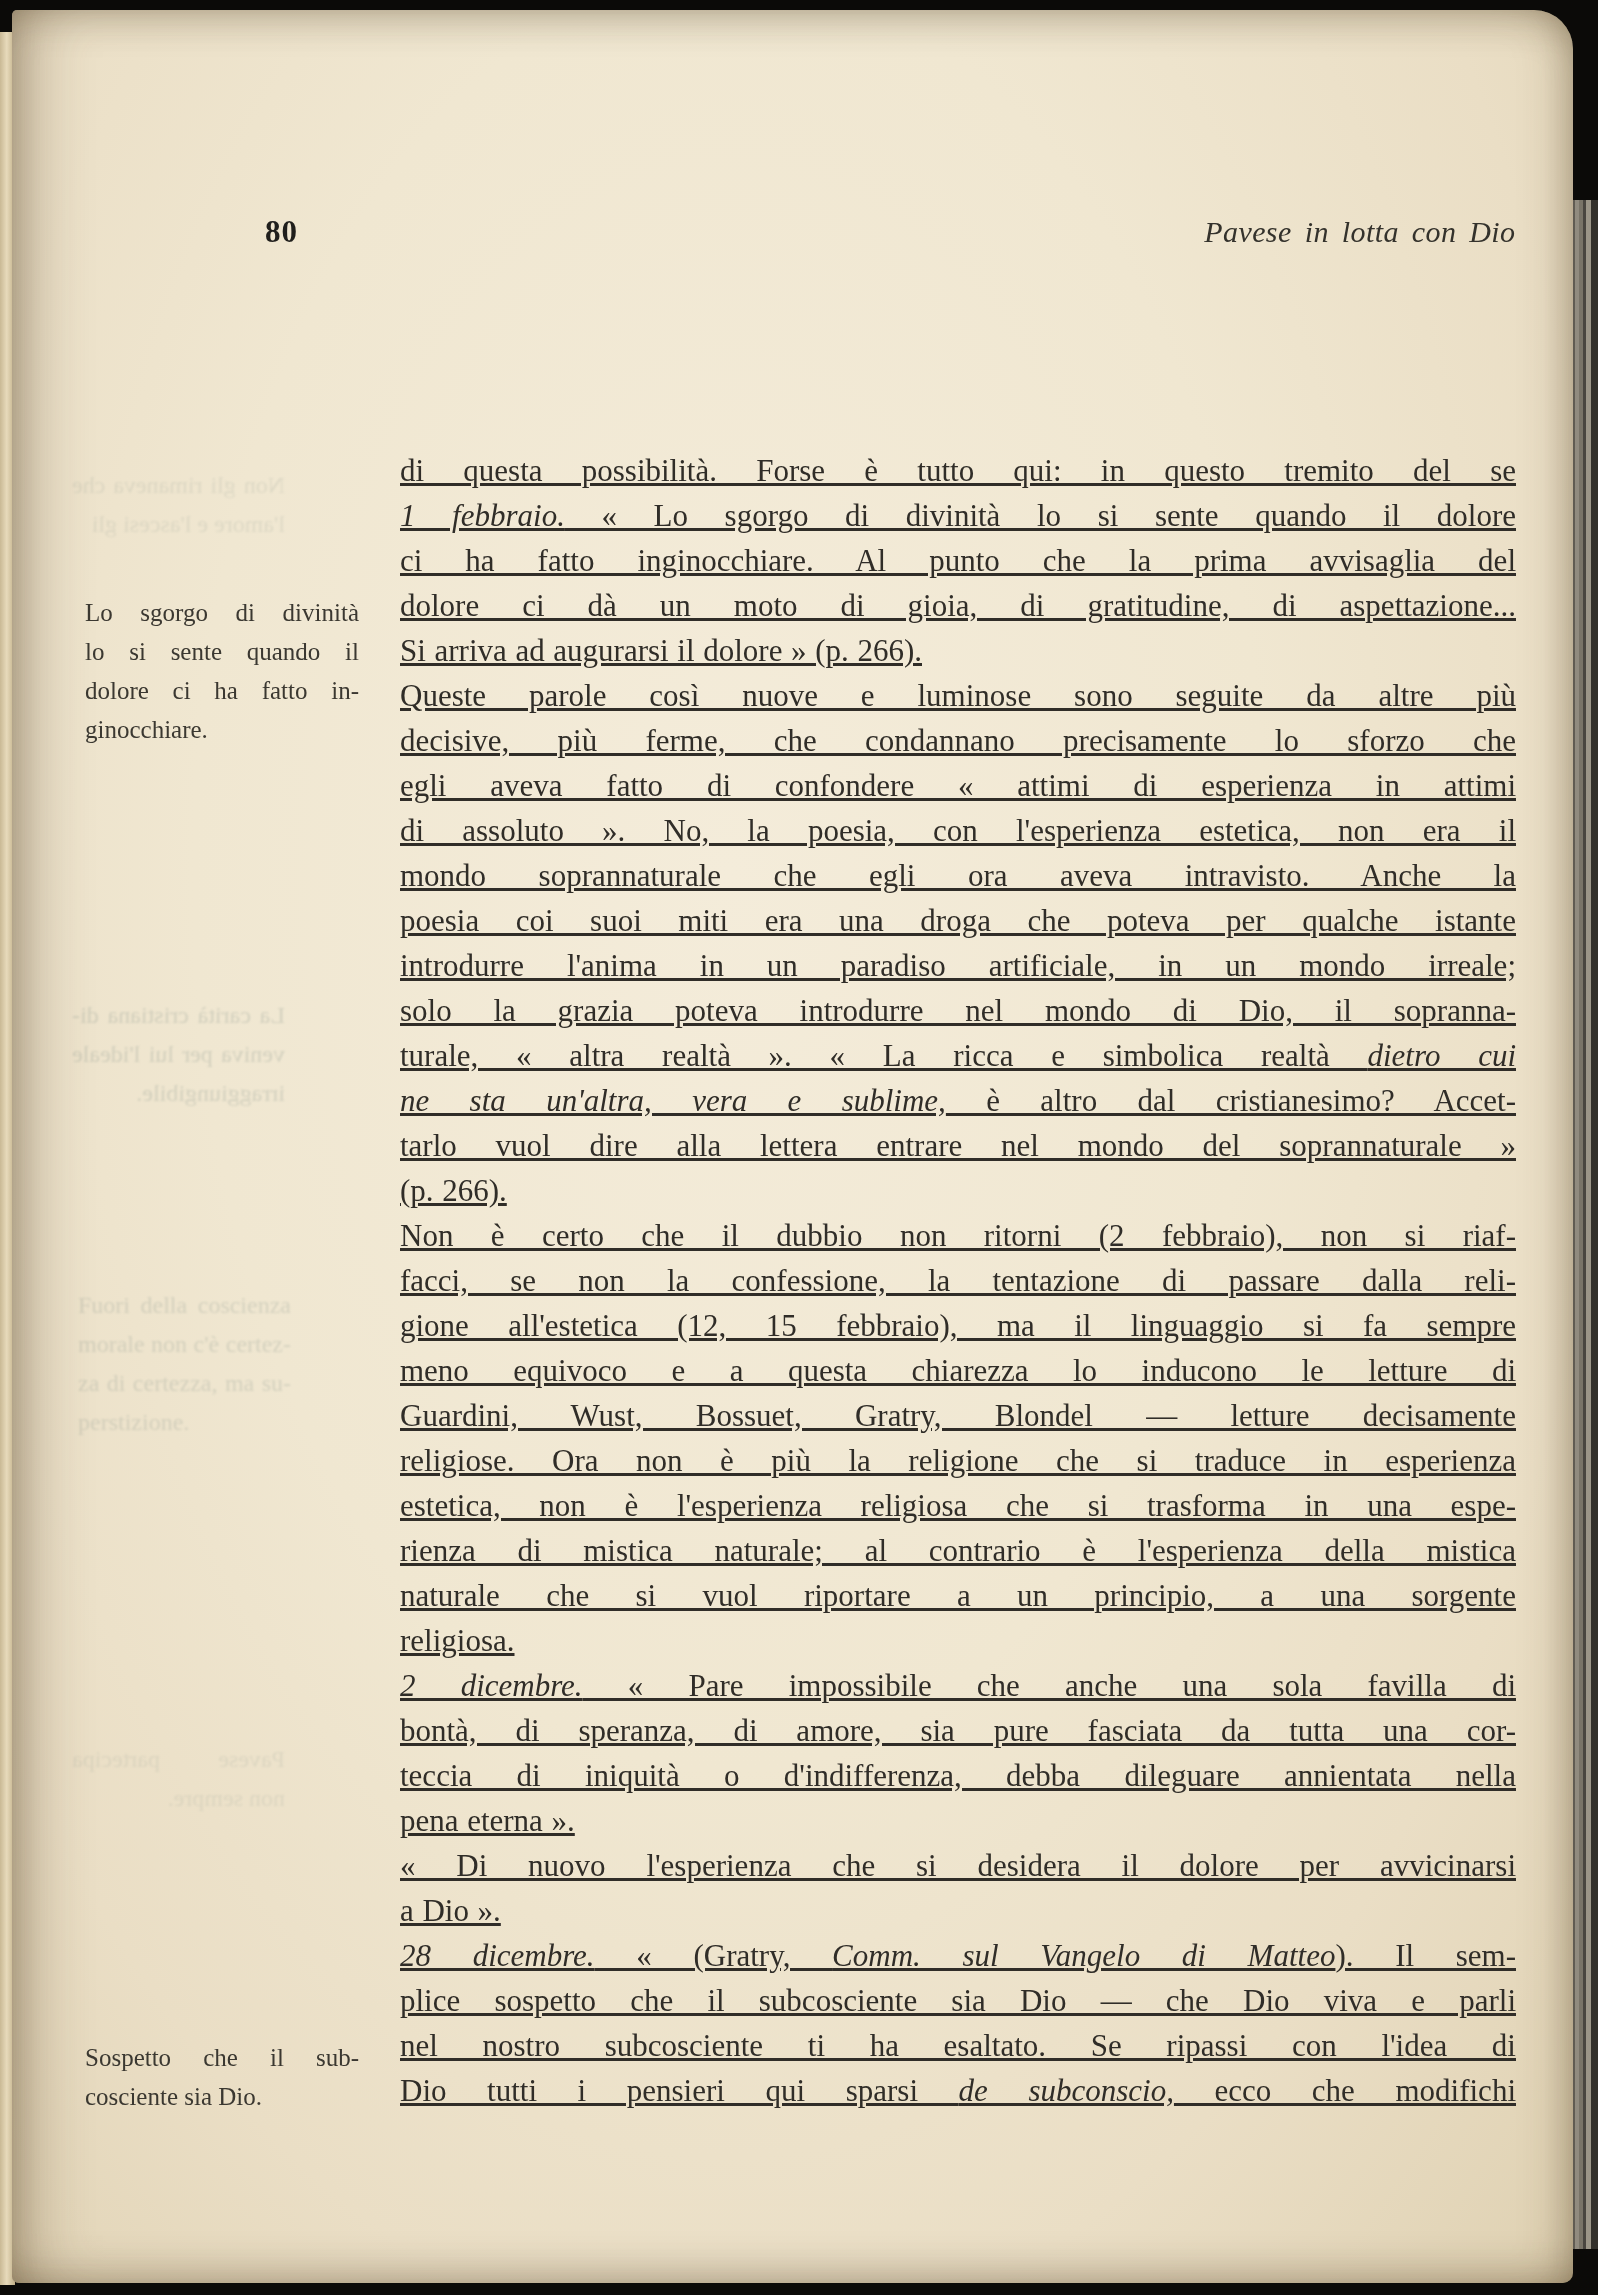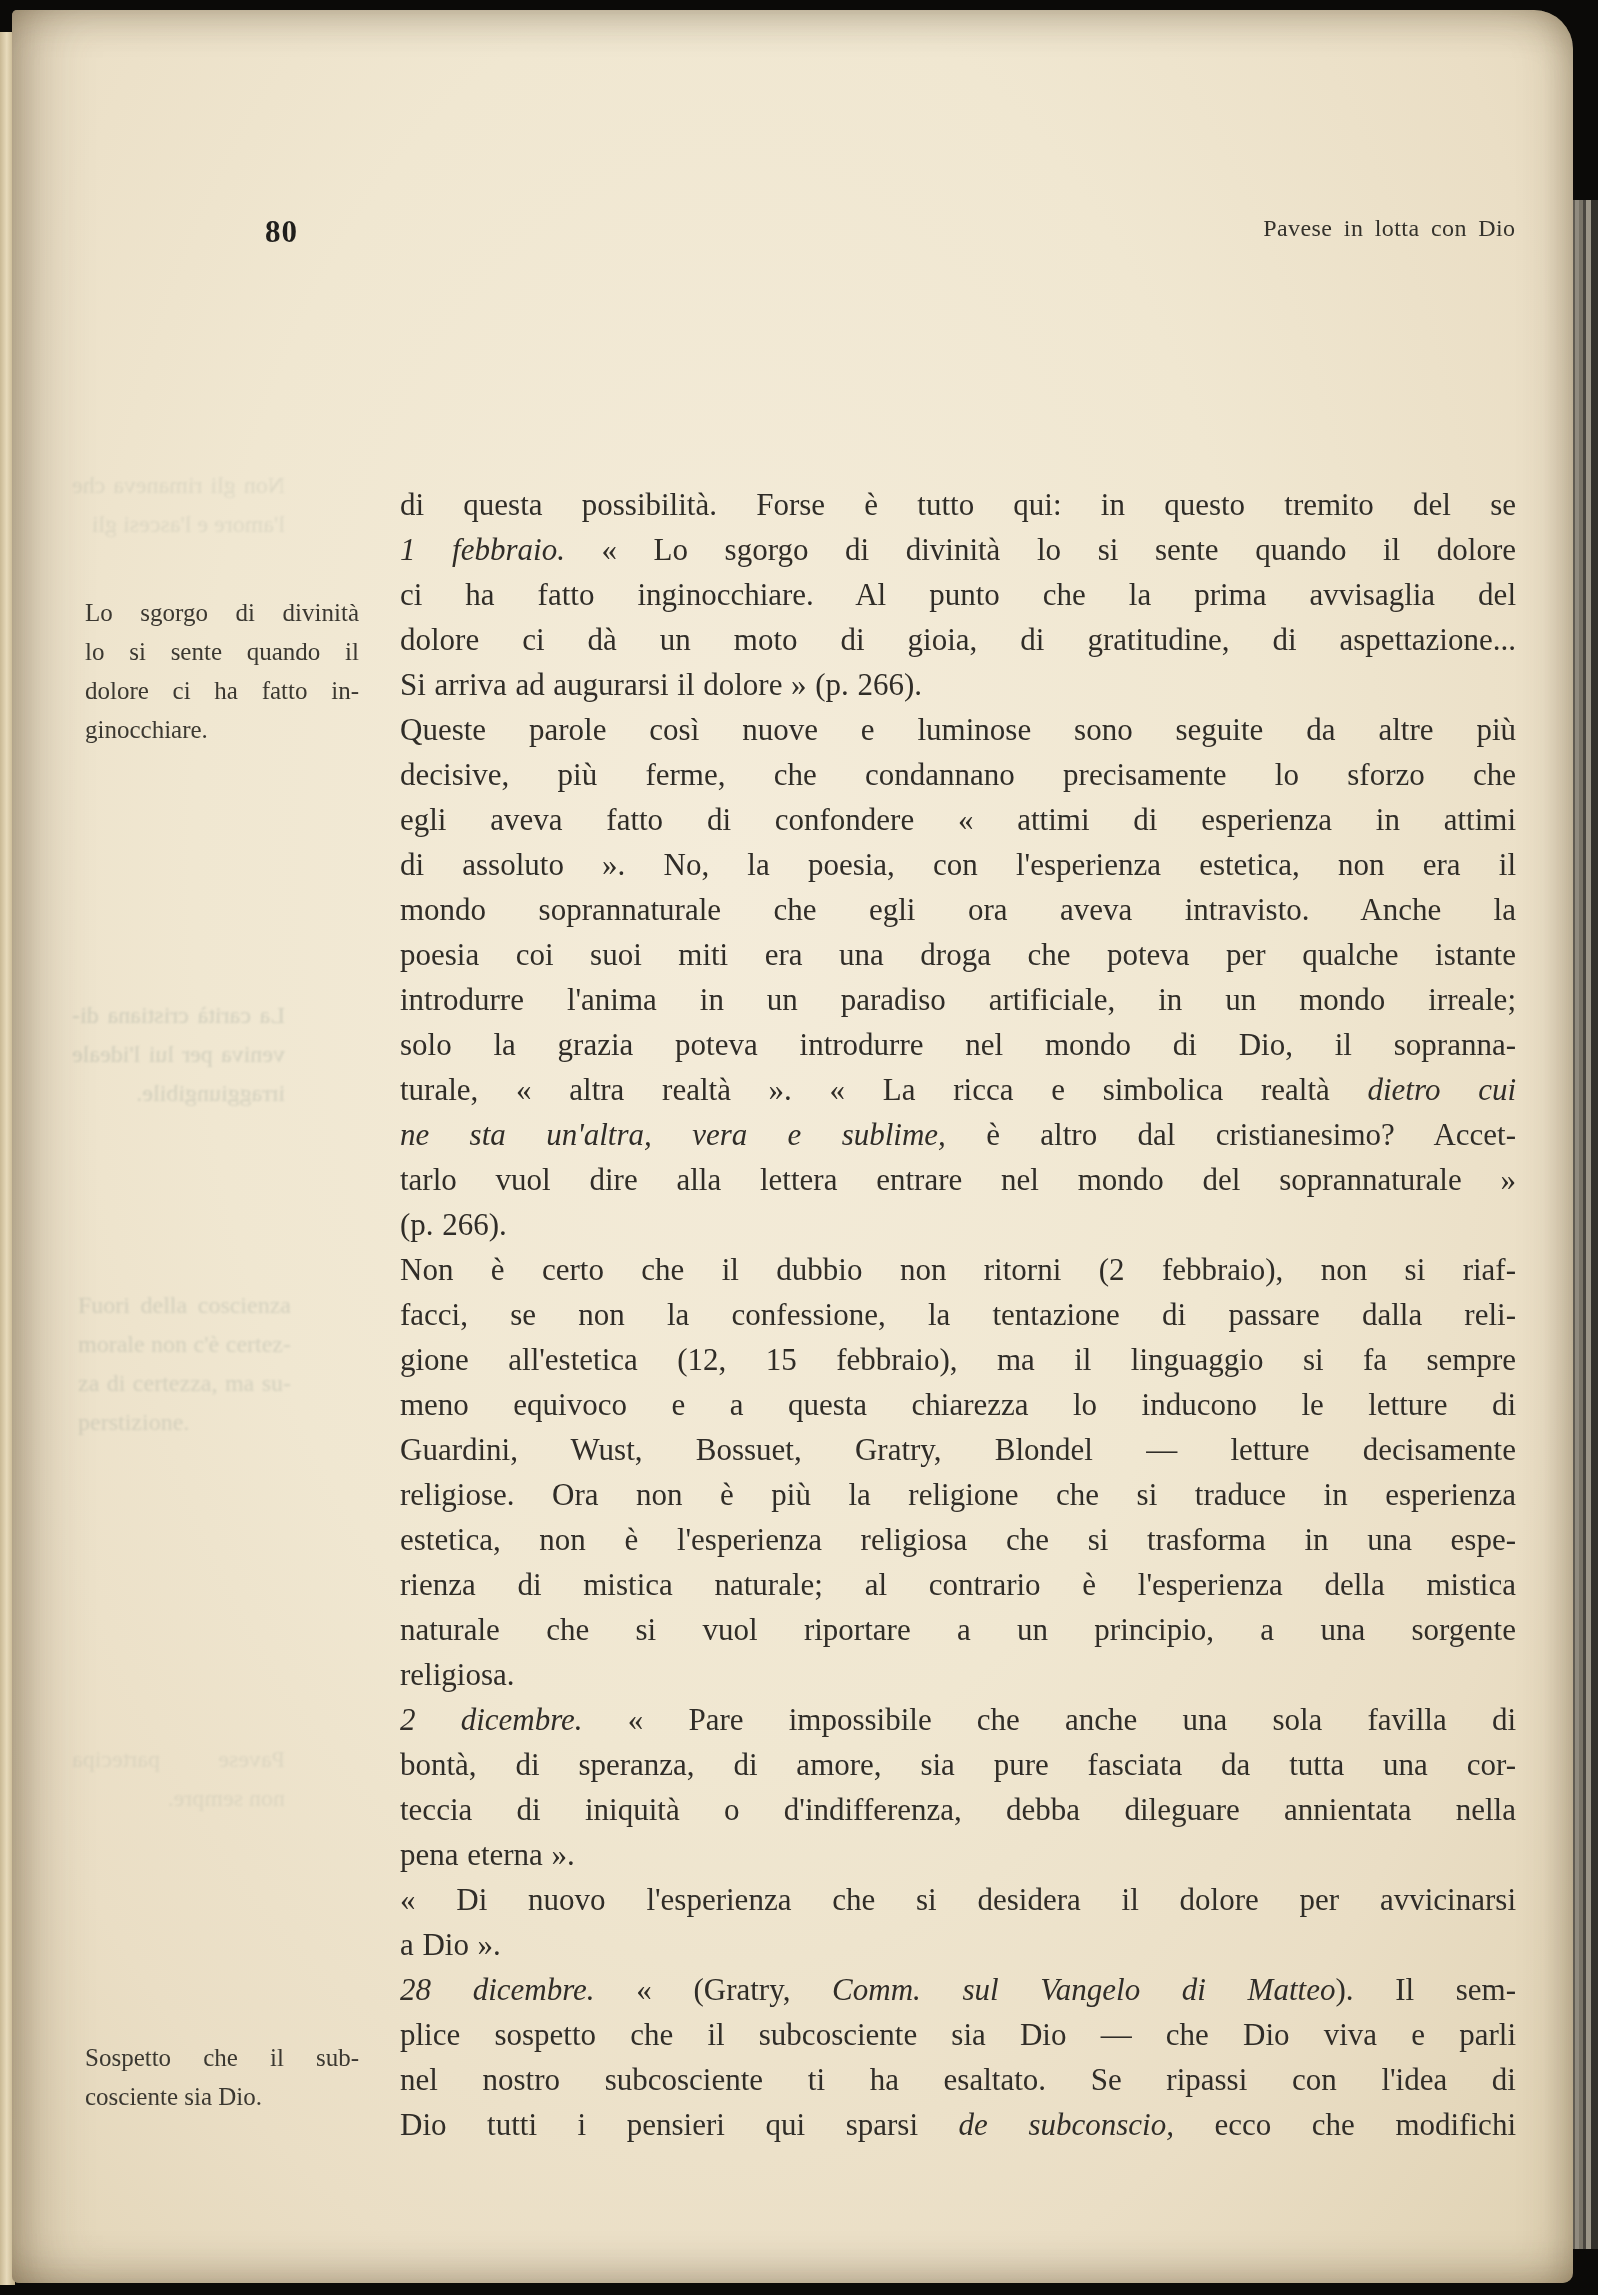--- a/index.html
+++ b/index.html
@@ -32,25 +32,25 @@
       inset -24px 0 51px -24px rgba(70,52,24,.38),
       inset 43px 0 68px -34px rgba(80,58,28,.45),
       inset 0 -24px 51px -25.5px rgba(70,52,24,.32);
   }
   .folio{
     position:absolute;left:253px;top:204px;
     font-size:31px;font-weight:700;color:#201f1c;letter-spacing:0.9px;
   }
   .running-head{
     position:absolute;right:57px;top:205px;
-    font-size:24px;color:#34322c;
+    font-size:30px;font-style:italic;color:#34322c;
     letter-spacing:0.4px;word-spacing:5.1px;
   }
   
-  .bodycol{position:absolute;left:388px;top:472px;width:1116px;color:#302d28;}
+  .bodycol{position:absolute;left:388px;top:438px;width:1116px;color:#302d28;text-decoration:underline;}
   .bl{
     font-size:31px;line-height:45px;height:45px;overflow:hidden;
     text-align:justify;text-align-last:justify;word-spacing:0.9px;
   }
   .bl.end{text-align-last:left;}
   
   .mnote{
     position:absolute;left:73px;width:274px;color:#3b3831;
     font-size:25px;line-height:39px;
   }

